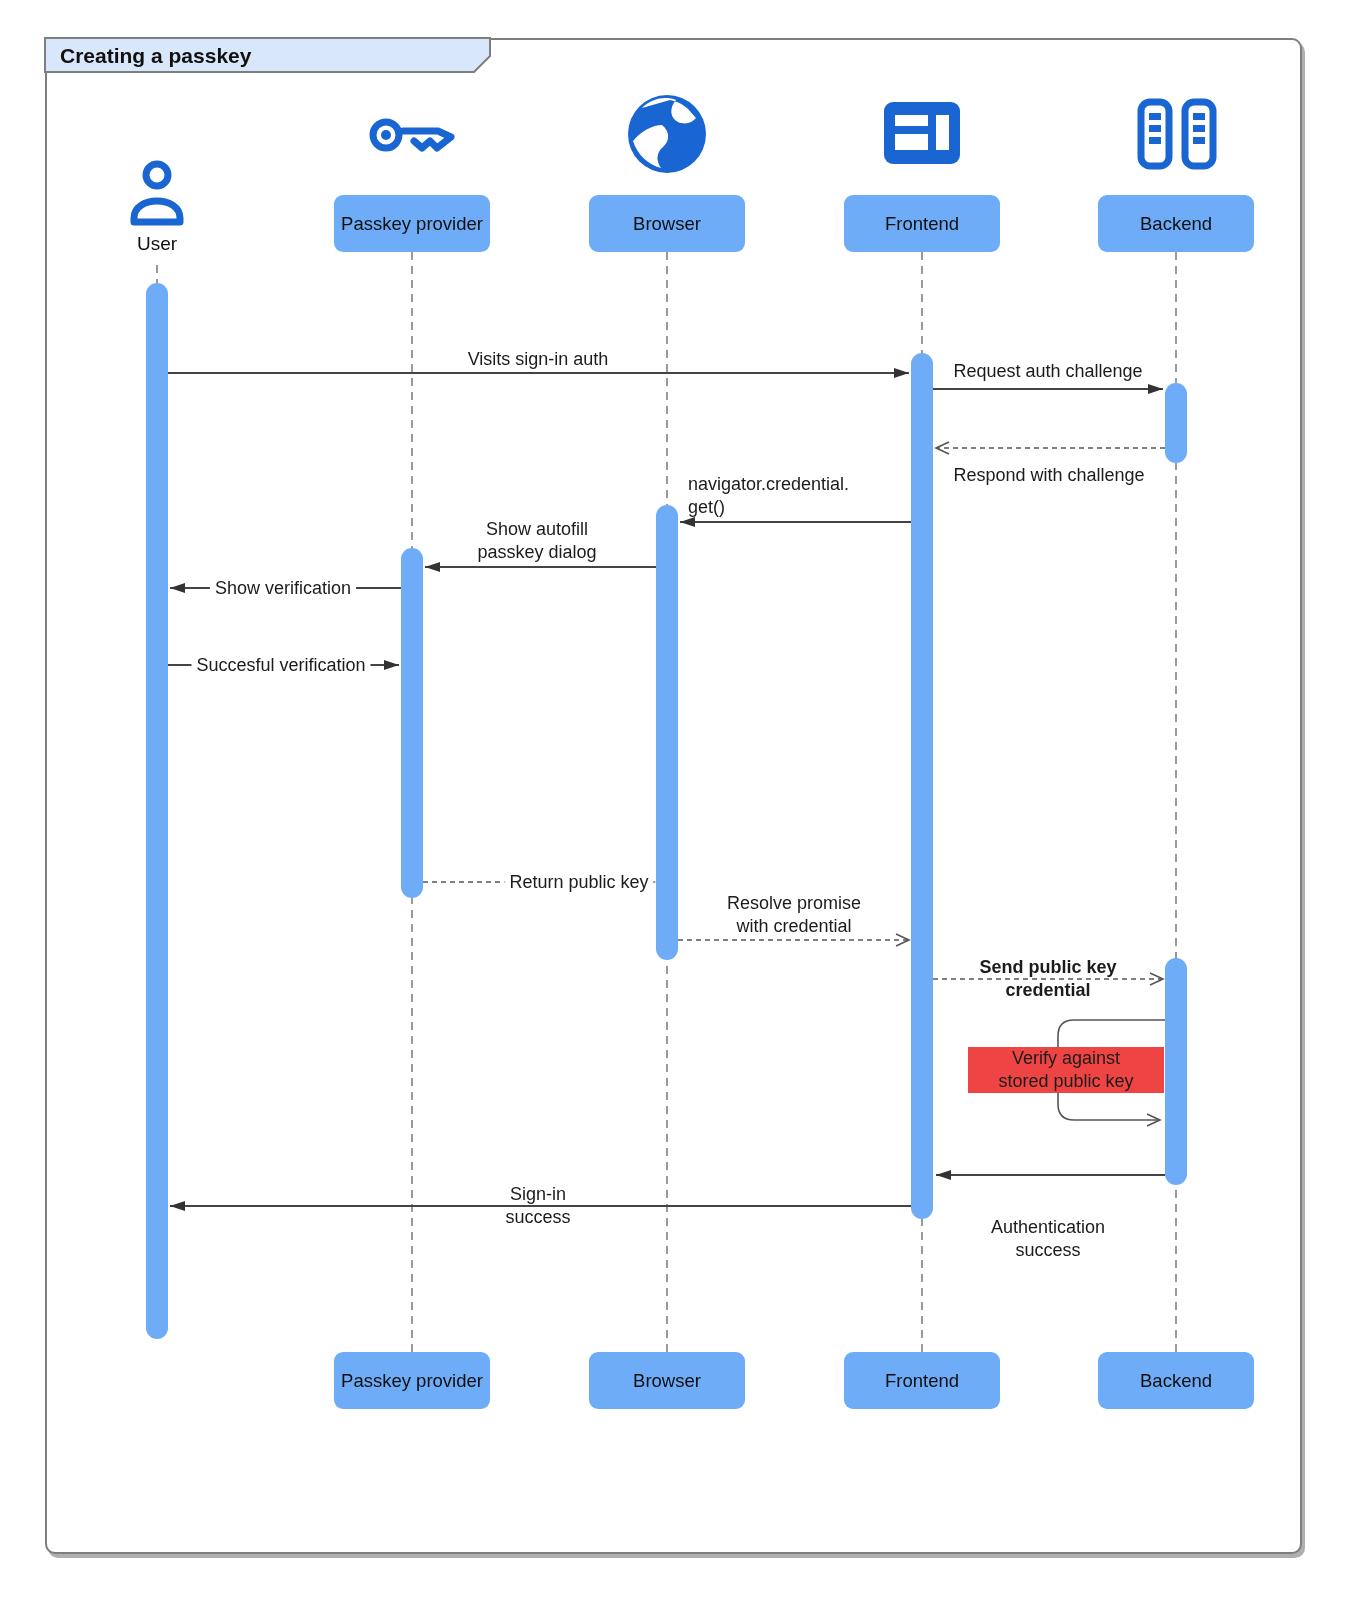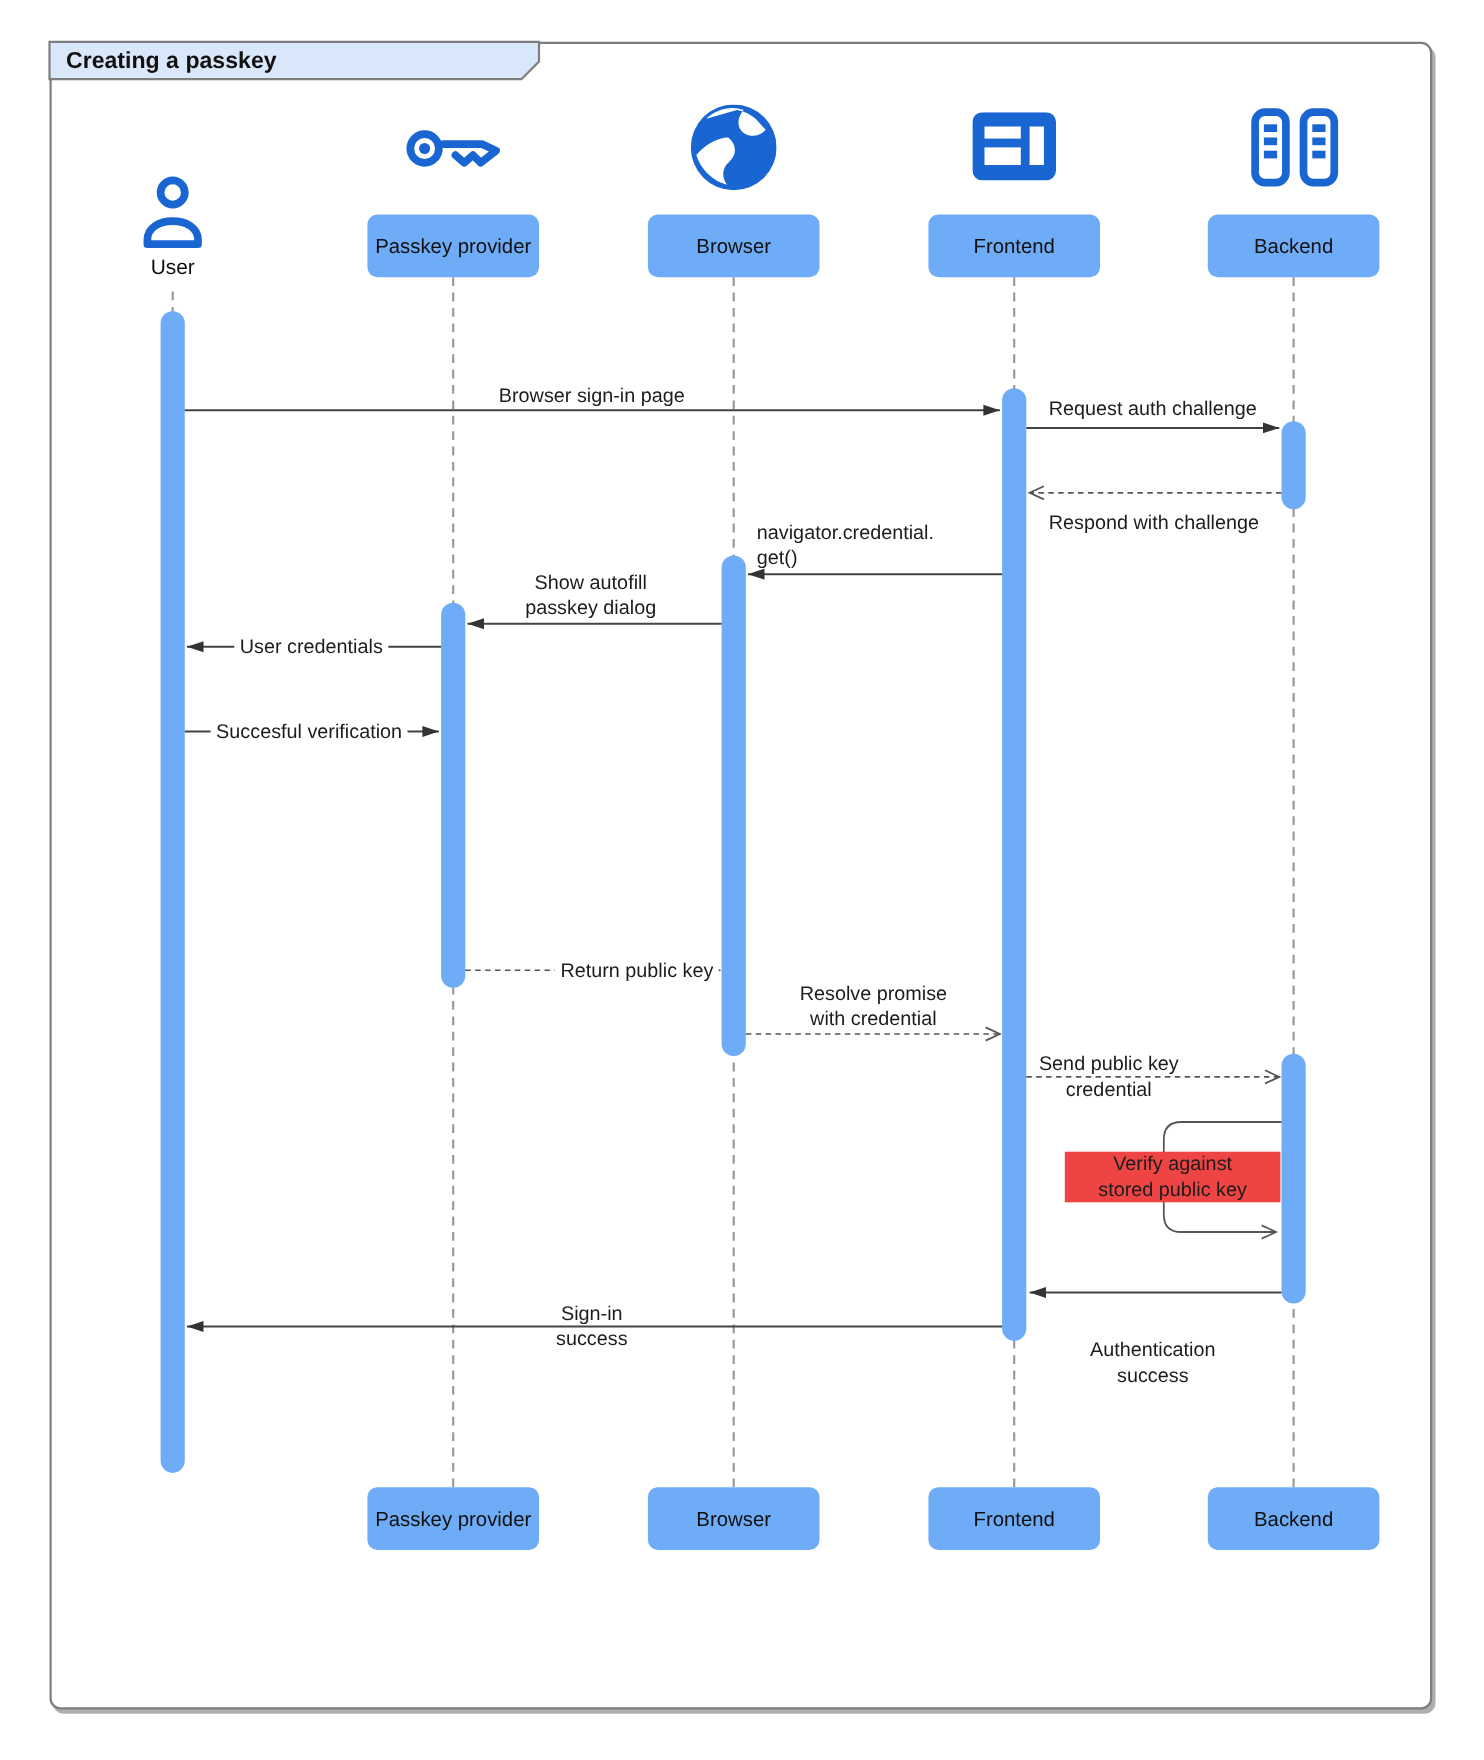--- a/index.html
+++ b/index.html
@@ -118,33 +118,33 @@
       <rect x="56" y="39" width="12" height="7" fill="#1966d2"></rect>
     </svg>
   </div>
 
   <div class="user-label">User</div>
   <div class="abox" style="left:334px;top:195px;">Passkey provider</div>
   <div class="abox" style="left:589px;top:195px;">Browser</div>
   <div class="abox" style="left:844px;top:195px;">Frontend</div>
   <div class="abox" style="left:1098px;top:195px;">Backend</div>
 
-  <div class="msg" style="left:448px;top:348px;width:180px;">Browser sign-in page</div>
+  <div class="msg" style="left:448px;top:348px;width:180px;">Visits sign-in auth</div>
   <div class="msg" style="left:938px;top:360px;width:220px;">Request auth challenge</div>
   <div class="msg" style="left:934px;top:464px;width:230px;">Respond with challenge</div>
   <div class="msg al" style="left:688px;top:473px;width:210px;">navigator.credential.
 get()</div>
   <div class="msg" style="left:447px;top:518px;width:180px;">Show autofill
 passkey dialog</div>
-  <div class="msg inline" style="left:283px;top:577px;">User credentials</div>
+  <div class="msg inline" style="left:283px;top:577px;">Show verification</div>
   <div class="msg inline" style="left:281px;top:654px;">Succesful verification</div>
   <div class="msg inline" style="left:538px;top:871px;margin-left:41px;">Return public key</div>
   <div class="msg" style="left:694px;top:892px;width:200px;">Resolve promise
 with credential</div>
-  <div class="msg" style="left:908px;top:956px;width:200px;">Send public key
+  <div class="msg" style="left:948px;top:956px;width:200px;font-weight:bold;">Send public key
 credential</div>
   <div class="msg bgw" style="left:968px;top:1047px;width:190px;">Verify against
 stored public key</div>
   <div class="msg" style="left:953px;top:1216px;width:190px;">Authentication
 success</div>
   <div class="msg" style="left:478px;top:1183px;width:120px;">Sign-in
 success</div>
 
   <div class="abox" style="left:334px;top:1352px;">Passkey provider</div>
   <div class="abox" style="left:589px;top:1352px;">Browser</div>

